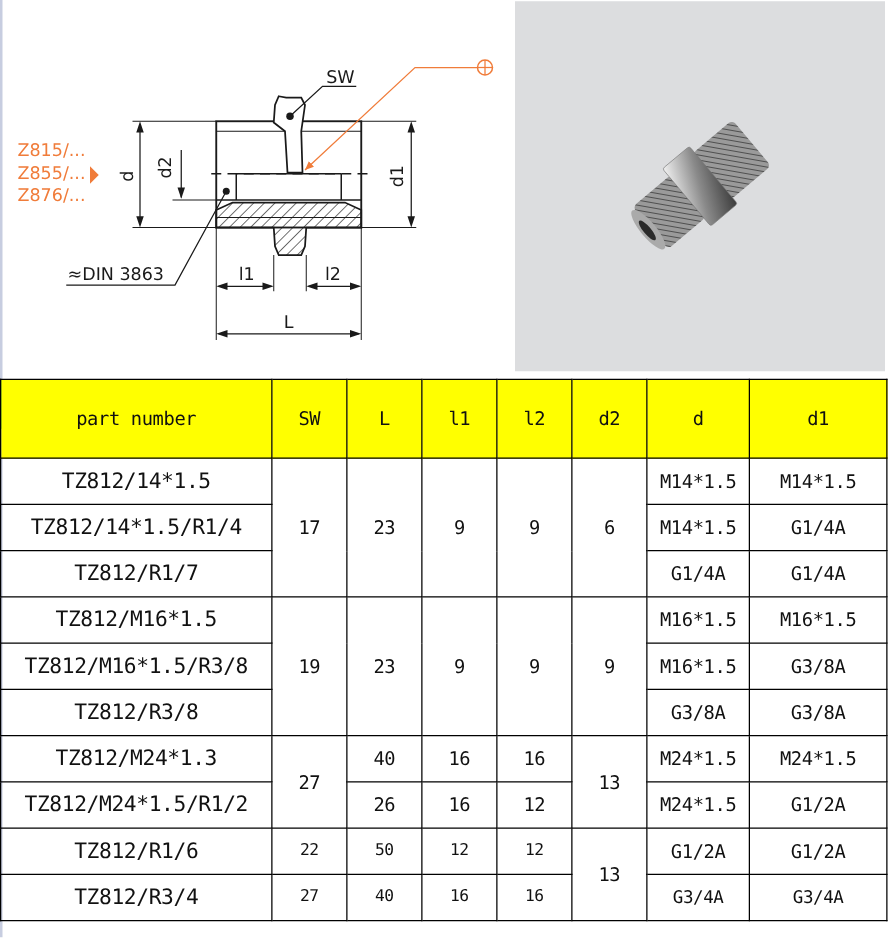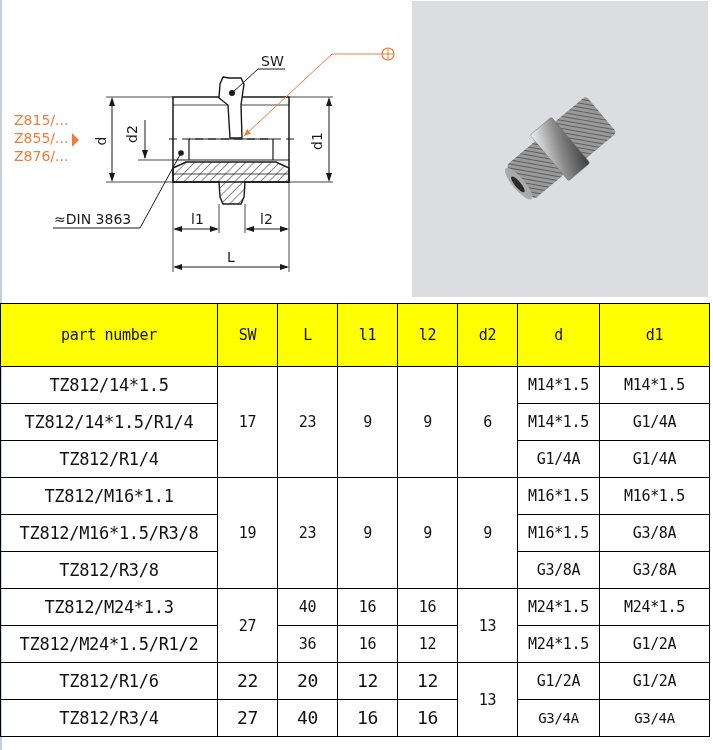--- a/index.html
+++ b/index.html
@@ -8,21 +8,21 @@
   .leftbar { position:absolute; left:0; top:0; width:2px; height:750px; background:#c7cde0; }
   .drawing { position:absolute; left:0; top:0; width:410px; height:300px; }
   .photo { position:absolute; left:412px; top:1px; width:296px; height:296px; background:#dcdddf; }
   .photo svg { position:absolute; left:0; top:0; }
   table.spec { position:absolute; left:0; top:303px; border-collapse:collapse; table-layout:fixed; }
   table.spec td, table.spec th { border:1.5px solid #000; text-align:center; vertical-align:middle;
          font-family:"DejaVu Sans Mono", "Liberation Mono", monospace; font-weight:normal; color:#111;
          font-size:15px; padding:0; height:36px; line-height:16px; letter-spacing:-0.3px; }
   table.spec th { background:#ffff00; height:62px; font-size:15px; }
   table.spec td.pn { font-size:17px; }
-  table.spec td.sm { font-size:18px; }
+  table.spec td.sm { font-size:13px; }
   table.spec td.xs { font-size:14px; }
   .green-mark { position:absolute; left:0; top:304px; width:2px; height:39px; background:#20b040; }
 </style>
 </head>
 <body>
 
 <div class="leftbar"></div>
 
 <div class="drawing">
   <svg width="410" height="300" viewBox="0 0 410 300" xmlns="http://www.w3.org/2000/svg">
@@ -164,27 +164,27 @@
       <td rowspan="3">6</td>
       <td>M14*1.5</td>
       <td>M14*1.5</td>
     </tr>
     <tr>
       <td class="pn">TZ812/14*1.5/R1/4</td>
       <td>M14*1.5</td>
       <td>G1/4A</td>
     </tr>
     <tr>
-      <td class="pn">TZ812/R1/4</td>
+      <td class="pn">TZ812/R1/7</td>
       <td>G1/4A</td>
       <td>G1/4A</td>
     </tr>
 
     <tr>
-      <td class="pn">TZ812/M16*1.1</td>
+      <td class="pn">TZ812/M16*1.5</td>
       <td rowspan="3">19</td>
       <td rowspan="3">23</td>
       <td rowspan="3">9</td>
       <td rowspan="3">9</td>
       <td rowspan="3">9</td>
       <td>M16*1.5</td>
       <td>M16*1.5</td>
     </tr>
     <tr>
       <td class="pn">TZ812/M16*1.5/R3/8</td>
@@ -202,31 +202,31 @@
       <td rowspan="2">27</td>
       <td>40</td>
       <td>16</td>
       <td>16</td>
       <td rowspan="2">13</td>
       <td>M24*1.5</td>
       <td>M24*1.5</td>
     </tr>
     <tr>
       <td class="pn">TZ812/M24*1.5/R1/2</td>
-      <td>36</td>
+      <td>26</td>
       <td>16</td>
       <td>12</td>
       <td>M24*1.5</td>
       <td>G1/2A</td>
     </tr>
 
     <tr>
       <td class="pn">TZ812/R1/6</td>
       <td class="sm">22</td>
-      <td class="sm">20</td>
+      <td class="sm">50</td>
       <td class="sm">12</td>
       <td class="sm">12</td>
       <td rowspan="2">13</td>
       <td>G1/2A</td>
       <td>G1/2A</td>
     </tr>
     <tr>
       <td class="pn">TZ812/R3/4</td>
       <td class="sm">27</td>
       <td class="sm">40</td>

